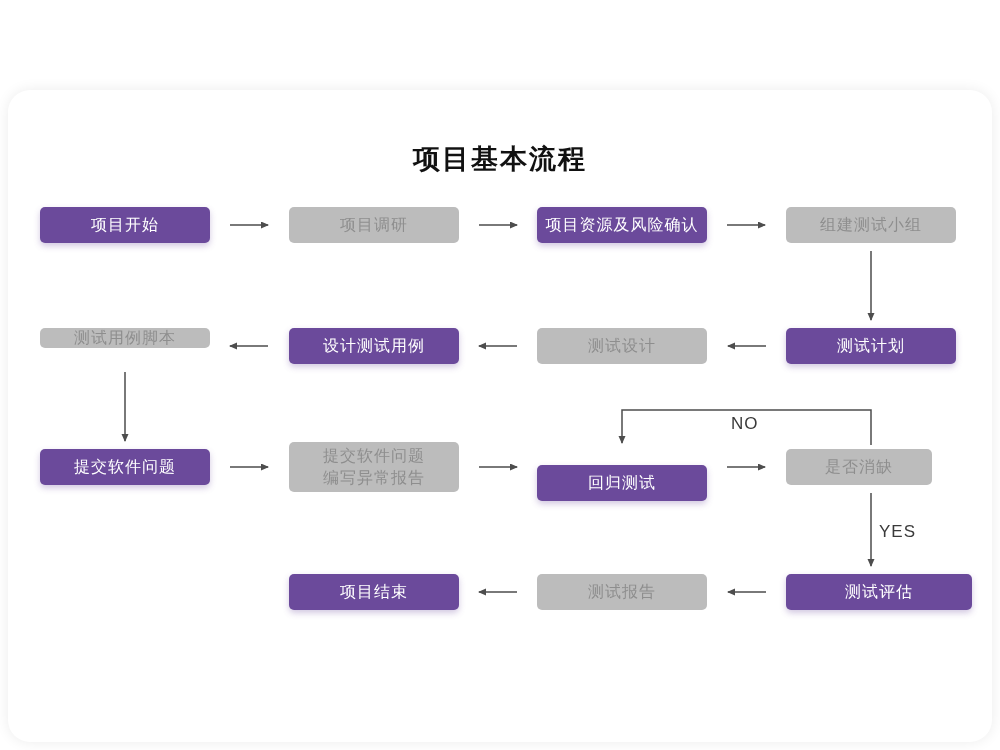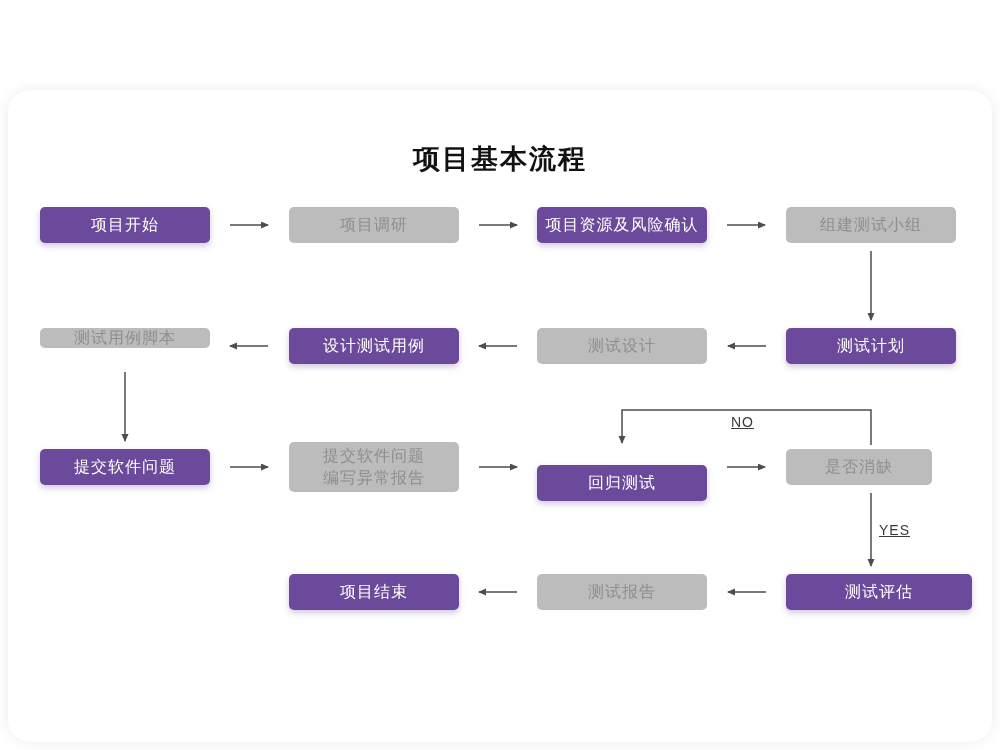--- a/index.html
+++ b/index.html
@@ -64,24 +64,23 @@
     pointer-events: none;
   }
   svg.arrows line, svg.arrows path.flow {
     stroke: var(--arrow, #4d4d4d);
     stroke-width: 1.5;
     fill: none;
   }
   #arrowhead path { fill: var(--arrow, #4d4d4d); }
   .edge-label {
     position: absolute;
-    font-size: 14px;
+    font-size: 17px;
     color: #3a3a3a;
     letter-spacing: 1px;
-    text-decoration: underline;
   }
 </style>
 </head>
 <body>
 
 <div class="card"></div>
 
 <div class="title">项目基本流程</div>
 
 <div class="node purple" style="left:40px;  top:207px; width:170px; height:36px;">项目开始</div>

